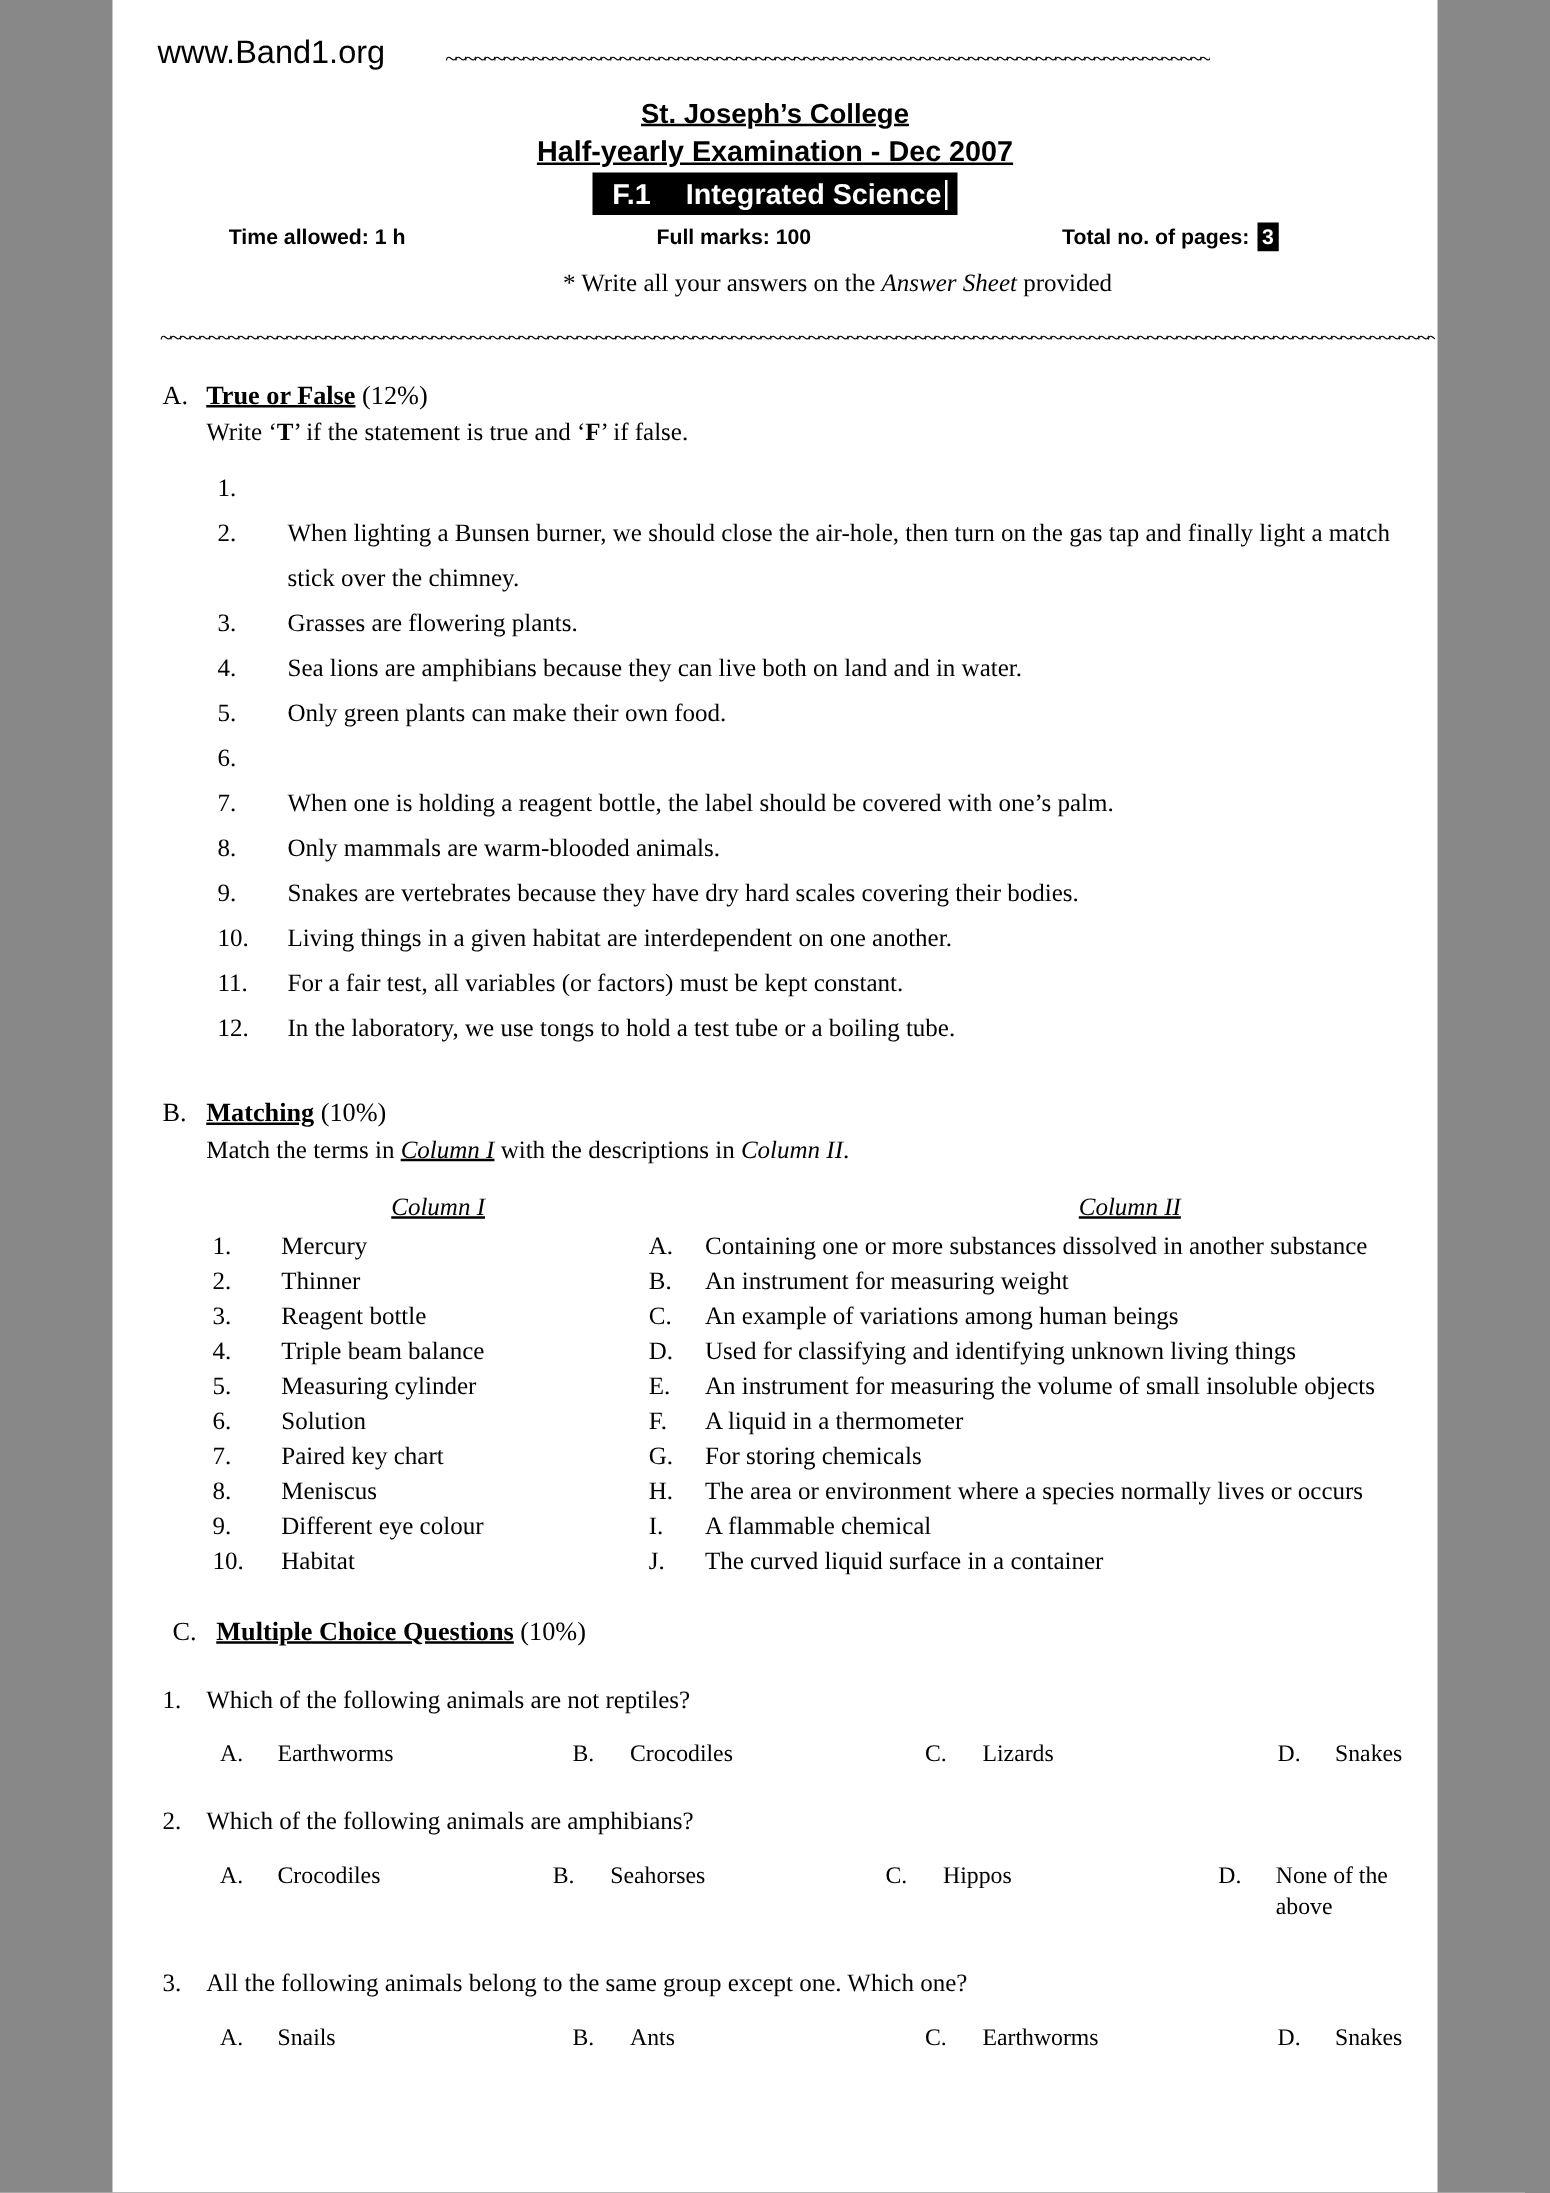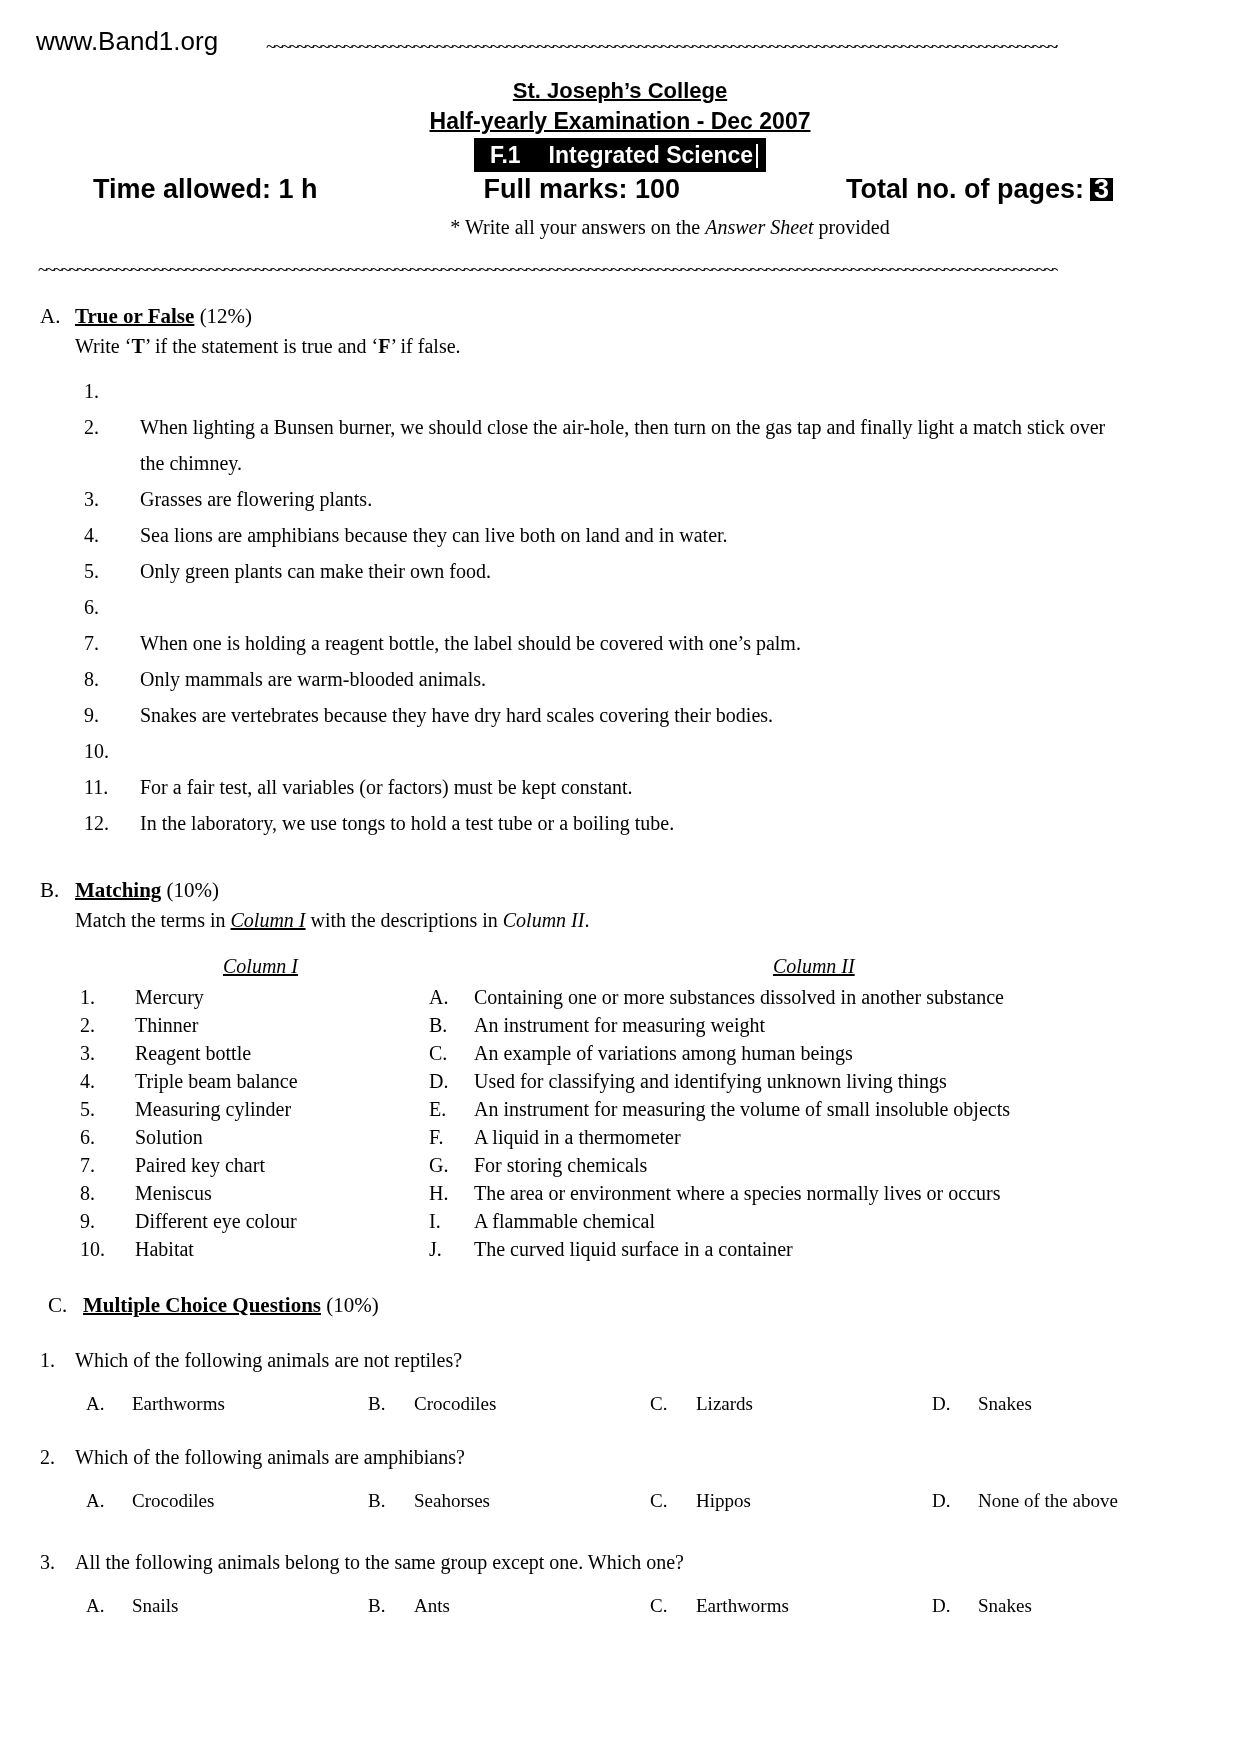--- a/index.html
+++ b/index.html
@@ -1,17 +1,17 @@
 <!DOCTYPE html>
 <html><head>
 <meta charset="utf-8">
 <style>
   html,body { margin:0; padding:0; background:#888; }
   .page {
-    position:relative; width:1240px; height:1754px; margin:0 auto;
+    position:relative; width:1060px; height:1754px; margin:0 auto;
     background:#ffffff; color:#000; font-family:"Liberation Serif", serif;
     overflow:hidden;
   }
   
   .logo-row { display:flex; align-items:flex-end; padding:26px 182px 0 36px; }
   .logo { font-family:"Liberation Sans", sans-serif; font-size:26px; line-height:30px; white-space:nowrap; }
   .wavy-line {
     overflow:hidden; white-space:nowrap; font-family:"Liberation Serif", serif;
     font-size:18px; letter-spacing:-2px; line-height:14px; height:14px;
   }
@@ -20,21 +20,21 @@
   .school  { font-size:22px; line-height:26px; text-decoration:underline; text-decoration-thickness:2px; }
   .exam    { font-size:23px; line-height:27px; margin-top:4px; text-decoration:underline; text-decoration-thickness:2px; }
   .subject-banner {
     display:inline-block; background:#000; color:#fff; font-size:23px; line-height:26px;
     padding:4px 8px 4px 16px; margin-top:3px;
   }
   .subject-banner .subject { margin-left:28px;margin-top:43px; }
   .text-cursor { display:inline-block; width:2px; height:24px; background:#fff; margin-left:3px; vertical-align:text-bottom; }
   .info-row {
     display:flex; justify-content:space-between; align-items:baseline;
-    font-family:"Liberation Sans", sans-serif; font-weight:bold; font-size:27px; line-height:23px;
+    font-family:"Liberation Sans", sans-serif; font-weight:bold; font-size:17px; line-height:23px;
     padding:6px 127px 0 93px;
   }
   .pages-badge { display:inline-block; background:#000; color:#fff; padding:0 4px; margin-left:6px; }
   .note { margin:15px 0 0 100px; font-size:20px; line-height:23px;text-align:center; }
   .divider2 { margin:24px 0 0 38px; width:1020px; }
   
   .sec-head { margin:0 0 0 40px; font-size:21px; line-height:24px; }
   .sec-head-a { margin-top:27px; }
   .sec-head-b { margin-top:37px; }
   .sec-head-c { margin-top:30px;margin-left:48px; }
@@ -132,20 +132,21 @@
     <div class="tf-item">
         <span class="tf-num">8.</span>
         <span class="tf-text">Only mammals are warm-blooded animals.</span>
       </div>
     <div class="tf-item">
         <span class="tf-num">9.</span>
         <span class="tf-text">Snakes are vertebrates because they have dry hard scales covering their bodies.</span>
       </div>
     <div class="tf-item">
         <span class="tf-num">10.</span>
+        <span class="tf-text">Living things in a given habitat are interdependent on one another.</span>
       </div>
     <div class="tf-item">
         <span class="tf-num">11.</span>
         <span class="tf-text">For a fair test, all variables (or factors) must be kept constant.</span>
       </div>
     <div class="tf-item">
         <span class="tf-num">12.</span>
         <span class="tf-text">In the laboratory, we use tongs to hold a test tube or a boiling tube.</span>
       </div>
   </div>

